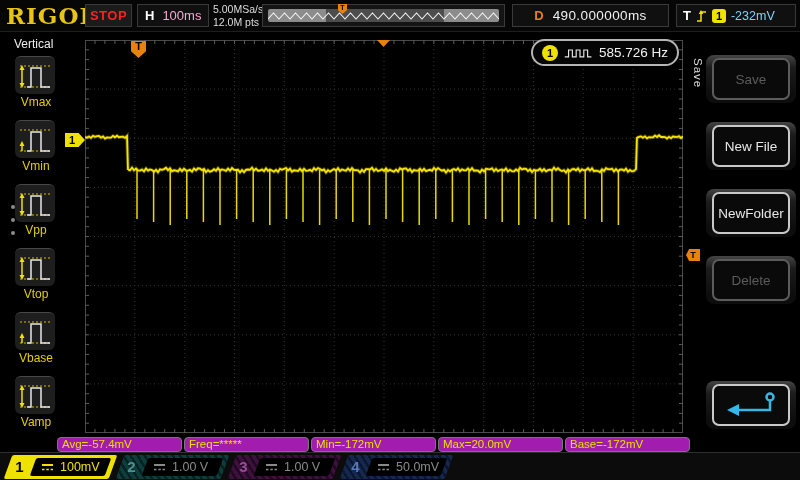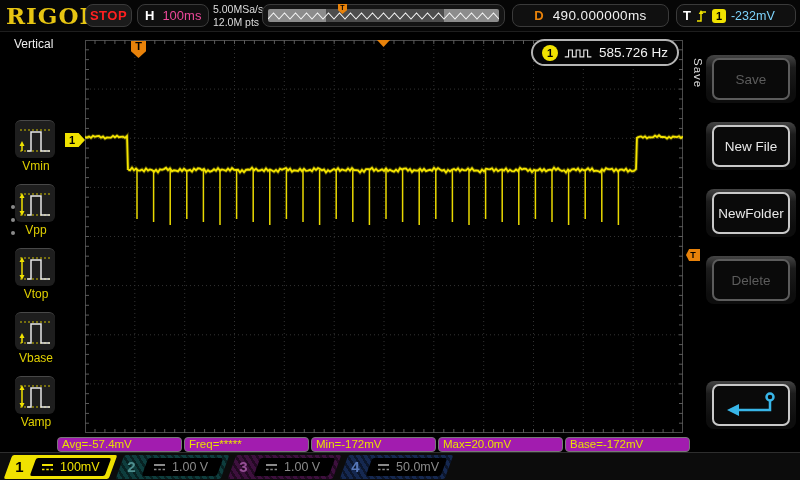--- a/index.html
+++ b/index.html
@@ -4,26 +4,26 @@
 <style>
   html,body{margin:0;padding:0;background:#000;}
   body{width:800px;height:480px;position:relative;overflow:hidden;
        font-family:"Liberation Sans",sans-serif;color:#ddd;-webkit-font-smoothing:none;}
 
   
   .topbar{position:absolute;left:0;top:0;width:800px;height:31px;background:#060606;border-bottom:1px solid #1e1e1e;}
   .logo{position:absolute;left:6px;top:2px;font-family:"DejaVu Serif",serif;font-weight:bold;
         font-size:23px;color:#e7c512;letter-spacing:1px;}
   .tb-box{position:absolute;top:4px;height:23px;background:#101010;border:1px solid #3a3a3a;
-          border-radius:8px;display:flex;align-items:center;box-sizing:border-box;}
+          border-radius:0;display:flex;align-items:center;box-sizing:border-box;}
   .stop{left:85px;width:47px;justify-content:center;background:#1b1b1b;}
   .stop span{color:#ff2020;font-weight:bold;font-size:13px;letter-spacing:.5px;}
   .hbox{left:137px;width:72px;padding:0 7px;gap:8px;}
   .hbox .hlab{color:#fff;font-weight:bold;font-size:13px;}
-  .hbox .hval{color:#ec4899;font-size:13px;}
+  .hbox .hval{color:#f9a8d4;font-size:13px;}
   .rate{position:absolute;left:213px;top:3px;font-size:10.5px;line-height:12.5px;color:#ddd;}
   .preview{left:262px;width:243px;padding:0;background:#141414;}
   .pv-band{position:relative;margin:4px 5px;width:231px;height:13px;background:#8c8c8c;border-radius:2px;overflow:visible;}
   .pv-band svg{position:absolute;left:0;top:0;}
   .pv-window{position:absolute;top:0;height:13px;background:rgba(0,0,0,.45);}
   .pv-flag{position:absolute;top:-5px;width:9px;height:10px;background:#e8820a;
            clip-path:polygon(0 0,100% 0,100% 62%,50% 100%,0 62%);
            color:#000;font-size:7px;font-weight:bold;text-align:center;line-height:8px;}
   .dbox{left:512px;width:157px;padding:0 8px;gap:9px;justify-content:center;}
   .dbox .dlab{color:#e8820a;font-weight:bold;font-size:13px;}
@@ -129,20 +129,33 @@
       <polygon points="5,1 2.7,5 7.3,5" fill="#f0e200"></polygon>
     </svg>
     <span class="tbadge">1</span>
     <span class="tlevel">-232mV</span>
   </div>
 </div>
 
 <div class="sidebar">
   <div class="sb-title">Vertical</div>
 
+  <div class="sb-item" style="top:24px">
+    <div class="sb-icon">
+      <svg width="34" height="28" viewBox="0 0 34 28">
+        <line x1="2" y1="4" x2="32" y2="4" stroke="#d0c000" stroke-dasharray="2,2"></line>
+        <line x1="2" y1="25" x2="32" y2="25" stroke="#d0c000" stroke-dasharray="2,2"></line>
+        <path d="M9 25 H13 V6 H23 V25 H32" fill="none" stroke="#e8e8e8" stroke-width="1.5"></path>
+        <line x1="4" y1="6" x2="4" y2="23" stroke="#f0e200" stroke-width="1.5"></line>
+        <polygon points="4,3 1.5,8 6.5,8" fill="#f0e200"></polygon>
+          <polygon points="4,26 1.5,21 6.5,21" fill="#f0e200"></polygon>
+      </svg>
+    </div>
+    <div class="sb-label">Vmax</div>
+  </div>
 
   <div class="sb-item" style="top:88px">
     <div class="sb-icon">
       <svg width="34" height="28" viewBox="0 0 34 28">
         <line x1="2" y1="4" x2="32" y2="4" stroke="#d0c000" stroke-dasharray="2,2"></line>
         <line x1="2" y1="25" x2="32" y2="25" stroke="#d0c000" stroke-dasharray="2,2"></line>
         <path d="M9 25 H13 V6 H23 V25 H32" fill="none" stroke="#e8e8e8" stroke-width="1.5"></path>
         <line x1="4" y1="18" x2="4" y2="25" stroke="#f0e200" stroke-width="1.5"></line>
         <polygon points="4,15 1.5,20 6.5,20" fill="#f0e200"></polygon>
       </svg>

